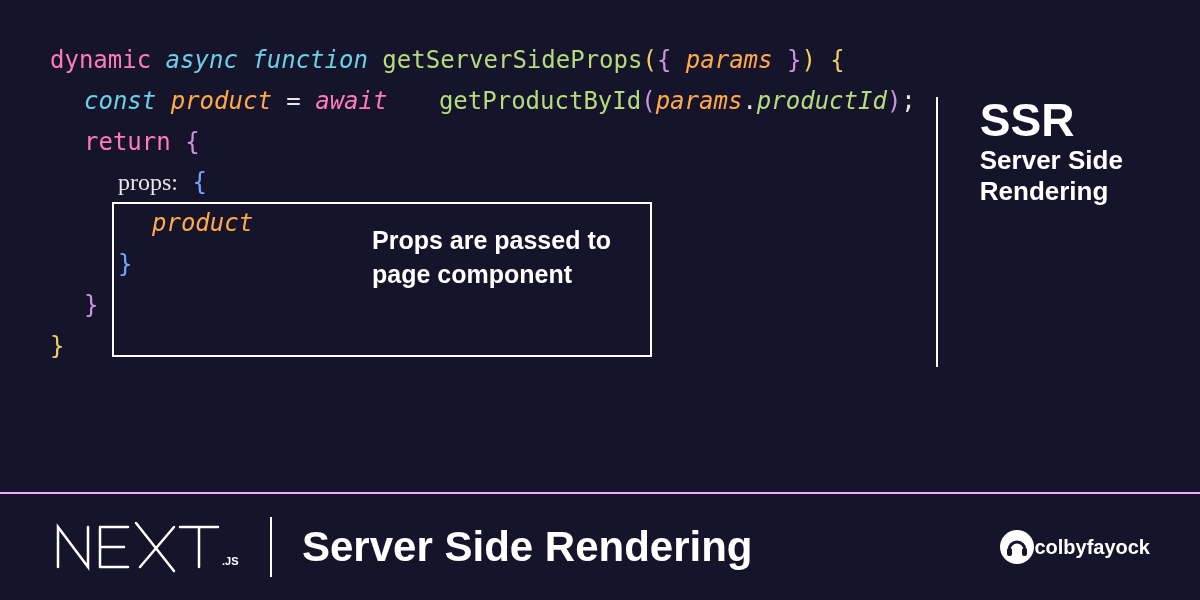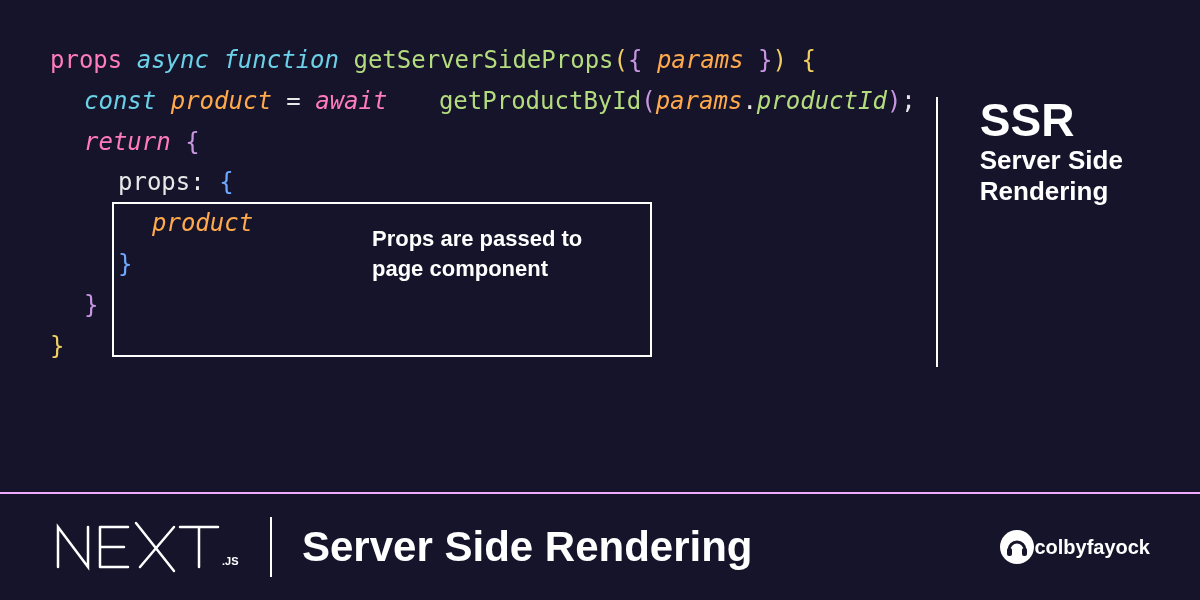--- a/index.html
+++ b/index.html
@@ -33,42 +33,42 @@
   .brace-y   { color: #f0d060; }
   .brace-p   { color: #c896e0; }
   .brace-b   { color: #6fa8ff; }
   .param     { color: #ffa94d; font-style: italic; }
   .kw-const  { color: #6bd1e8; font-style: italic; }
   .varname   { color: #ffa94d; font-style: italic; }
   .kw-await  { color: #ff7bbf; font-style: italic; }
   .callname  { color: #b4dc7f; margin-left: 37px; }
   .obj       { color: #ffa94d; font-style: italic; }
   .prop      { color: #b4dc7f; font-style: italic; margin-top: 40px; }
-  .kw-return { color: #ff7bbf; font-style: italic; }
-  .key       { color: #e8e8e8; }
+  .kw-return { color: #ff7bbf; }
+  .key       { color: #e8e8e8; font-family: Liberation Serif, serif; }
   .ind1 { padding-left: 34px; }
   .ind2 { padding-left: 68px; }
   .ind3 { padding-left: 102px; }
 
   .highlight-box {
     position: absolute;
     border: 2.5px solid #fff;
     left: 62px;
     top: 162px;
     width: 540px;
     height: 155px;
     pointer-events: none;
   }
   .annotation {
     position: absolute;
     left: 322px;
     top: 184px;
     width: 260px;
     font-family: 'Segoe UI', sans-serif;
-    font-size: 22px;
+    font-size: 25px;
     font-weight: 700;
     line-height: 1.35;
     color: #fff;
   }
 
   .info-col {
     flex: 1;
     border-left: 2px solid #fff;
     padding-left: 42px;
     margin-left: 20px;
@@ -137,21 +137,21 @@
     align-items: center;
     justify-content: center;
   }
 </style>
 </head>
 <body>
 
 <div class="main">
 
   <div class="code-col">
-    <div class="code-line"><span class="kw-export">props</span> <span class="kw-async">async</span> <span class="kw-fn">function</span> <span class="fn-name">getServerSideProps</span><span class="brace-y">(</span><span class="brace-p">{</span> <span class="param">params</span> <span class="brace-p">}</span><span class="brace-y">)</span> <span class="brace-y">{</span></div>
+    <div class="code-line"><span class="kw-export">dynamic</span> <span class="kw-async">async</span> <span class="kw-fn">function</span> <span class="fn-name">getServerSideProps</span><span class="brace-y">(</span><span class="brace-p">{</span> <span class="param">params</span> <span class="brace-p">}</span><span class="brace-y">)</span> <span class="brace-y">{</span></div>
     <div class="code-line ind1"><span class="kw-const">const</span> <span class="varname">product</span> <span class="punct">=</span> <span class="kw-await">await</span> <span class="callname">getProductById</span><span class="brace-p">(</span><span class="obj">params</span><span class="punct">.</span><span class="prop">productId</span><span class="brace-p">)</span><span class="punct">;</span></div>
     <div class="code-line ind1"><span class="kw-return">return</span> <span class="brace-p">{</span></div>
     <div class="code-line ind2"><span class="key">props:</span> <span class="brace-b">{</span></div>
     <div class="code-line ind3"><span class="varname">product</span></div>
     <div class="code-line ind2"><span class="brace-b">}</span></div>
     <div class="code-line ind1"><span class="brace-p">}</span></div>
     <div class="code-line"><span class="brace-y">}</span></div>
 
     <div class="highlight-box"></div>
     <div class="annotation">Props are passed to page component</div>

